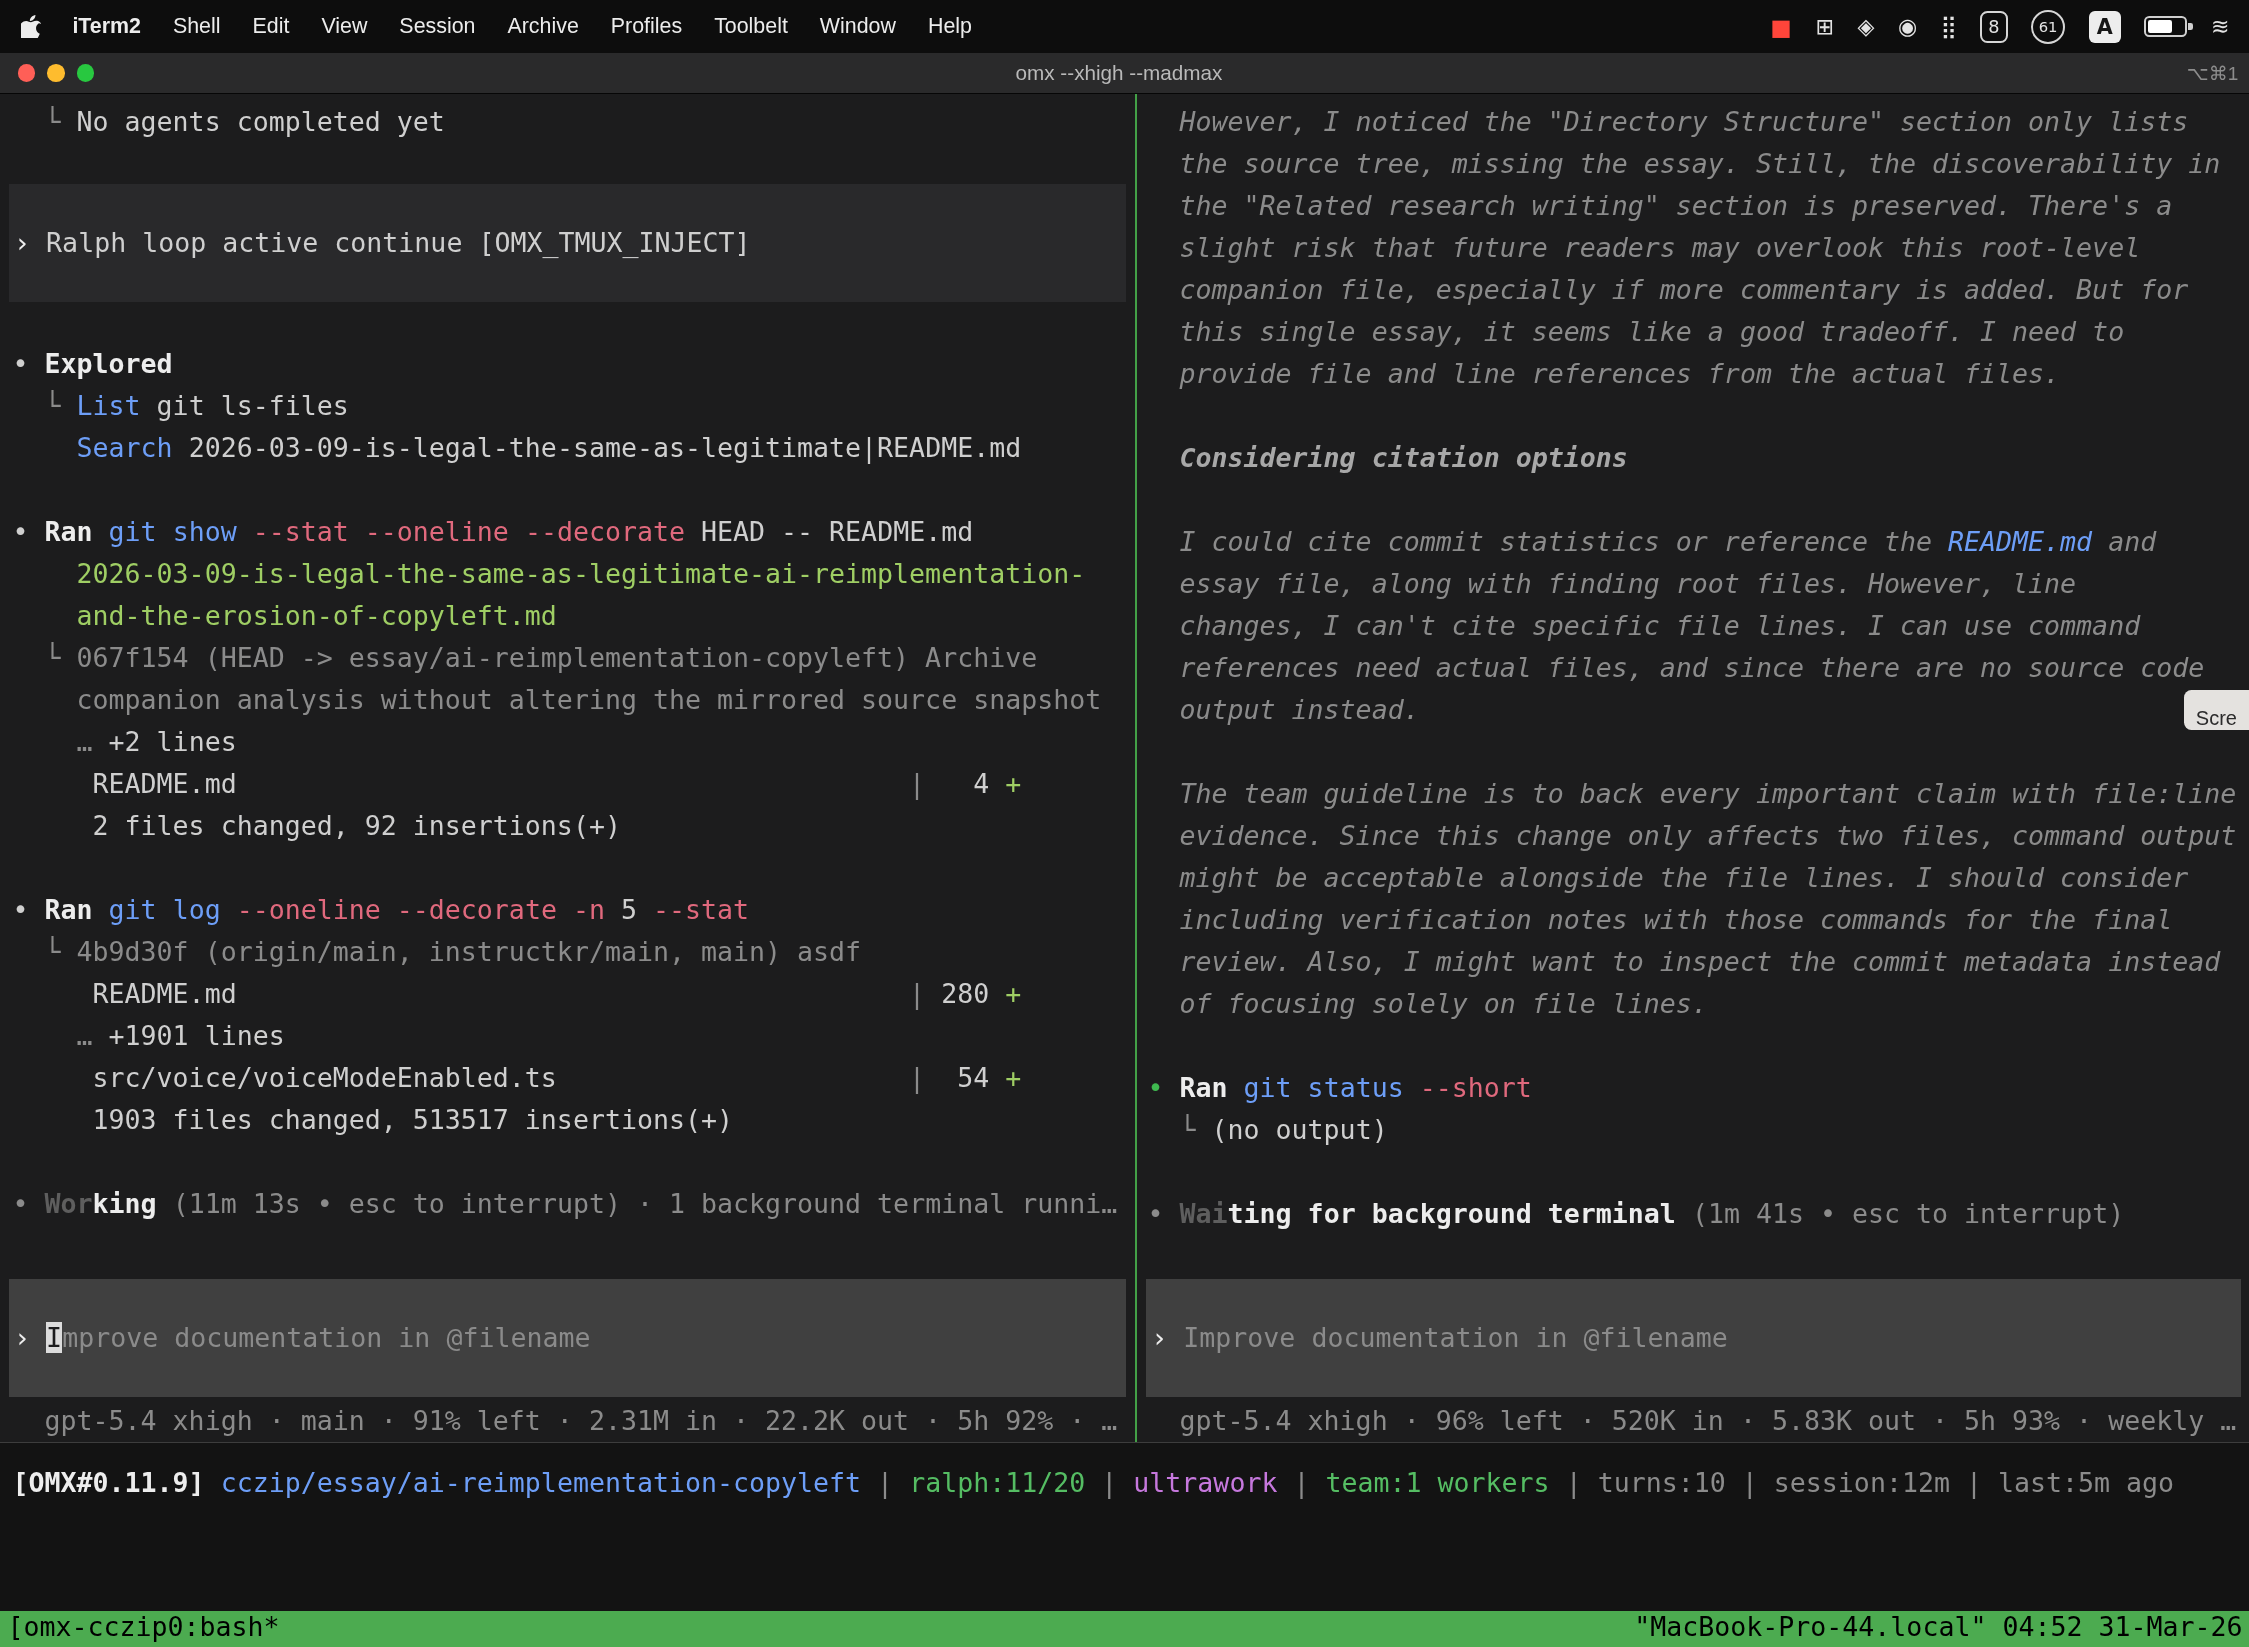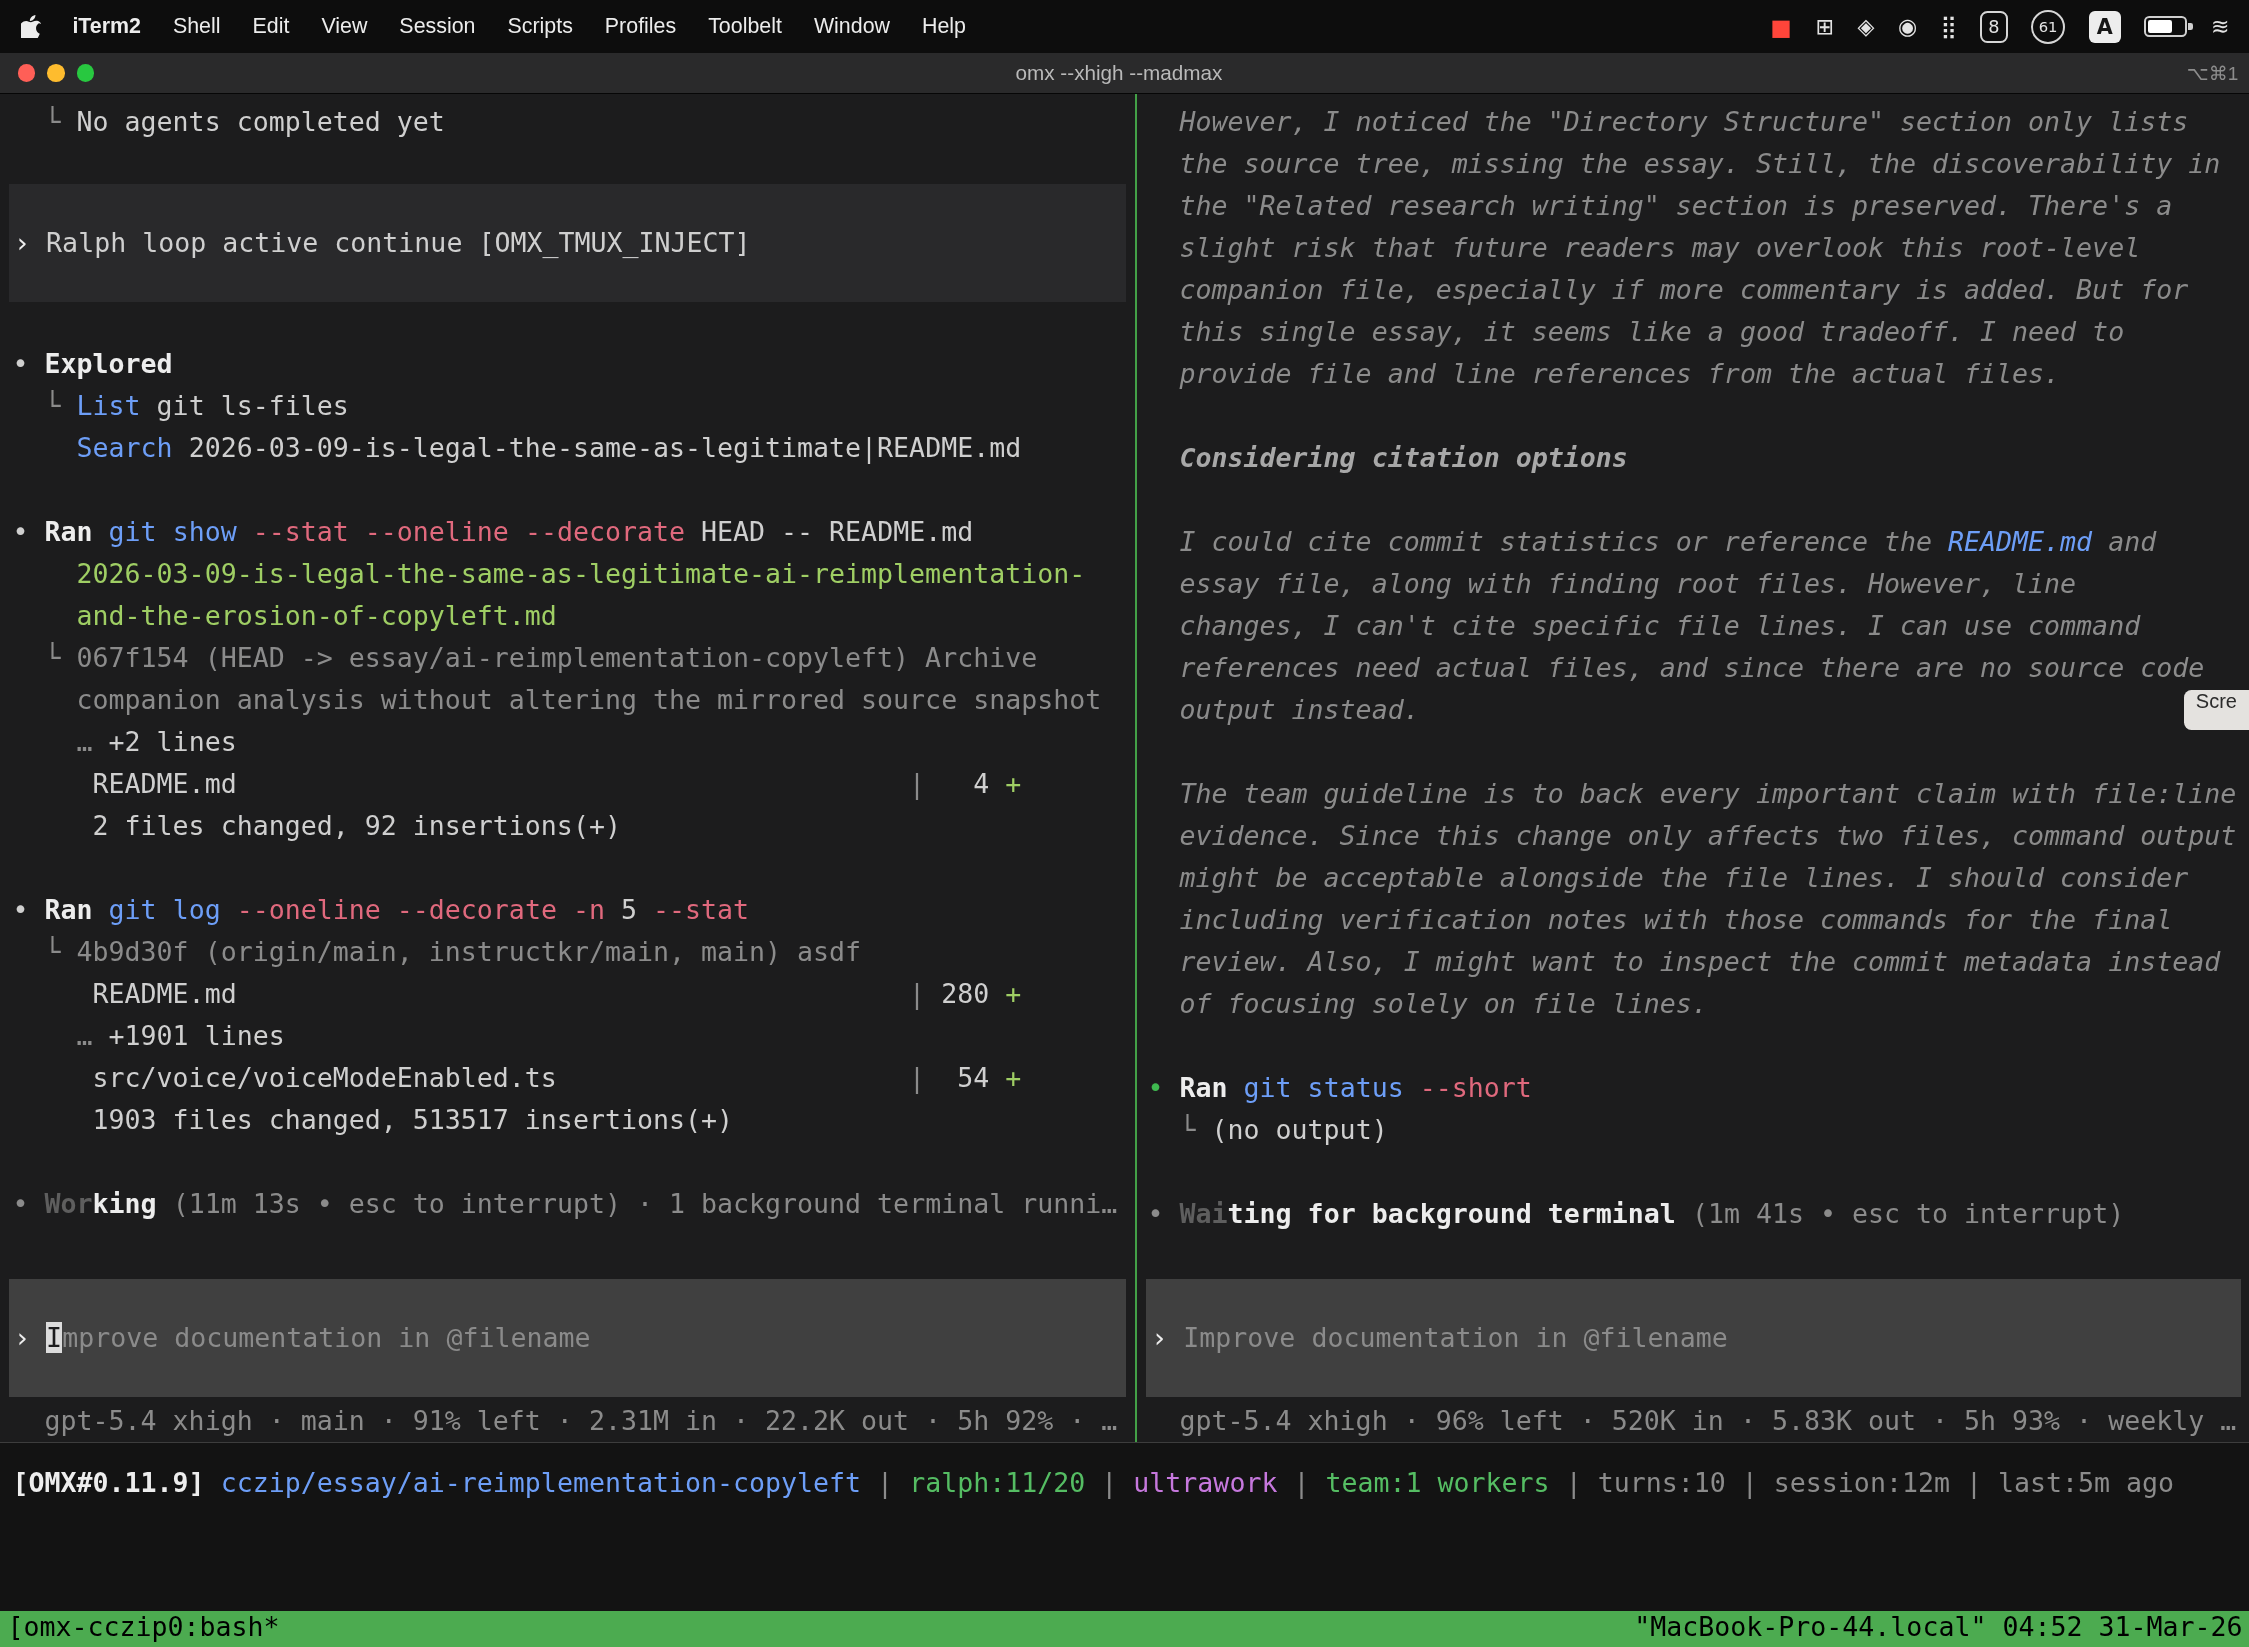--- a/index.html
+++ b/index.html
@@ -38,21 +38,21 @@
   .pane.right .plines{padding-left:10.3px}
   .tl{white-space:pre;height:42px;line-height:42px;font-size:26.6px;color:#cfcfcf;overflow:hidden}
   .qbox{background:#29292b;margin:41px 8.9px;padding:38px 8.9px 38px 5.2px}
   .inbox{background:#404040;margin:0 8.9px 3px;margin-top:auto;padding:38px 8.9px 38px 5.2px;cursor:text}
   .statusline{padding-left:12.5px;height:42px;line-height:42px;font-size:26.6px;white-space:pre;overflow:hidden}
   .pane.right .statusline{padding-left:10.3px}
   .hr{border-top:1.5px solid #3d3d3d}
   .omxline{padding:19px 0 0 12.5px;height:65px;line-height:42px;font-size:26.6px;white-space:pre;overflow:hidden}
   .tmuxbar{position:absolute;left:0;right:0;bottom:0;height:36px;background:#4cab50;color:#000000;display:flex;justify-content:space-between;padding:0 7.4px;font-size:26.6px;white-space:pre}
   
-  .scretab{position:absolute;right:0;top:690px;width:65px;height:40px;background:#e4e2df;color:#2b2b2b;border-radius:7.4px 0 0 7.4px;display:flex;align-items:flex-start;padding-left:11.8px;font-family:"Liberation Sans",sans-serif;font-size:20px;cursor:pointer}
+  .scretab{position:absolute;right:0;top:690px;width:65px;height:40px;background:#e4e2df;color:#2b2b2b;border-radius:7.4px 0 0 7.4px;display:flex;align-items:flex-end;padding-left:11.8px;font-family:"Liberation Sans",sans-serif;font-size:20px;cursor:pointer}
   
   .fg{color:#cfcfcf}
   .w{color:#ededed}
   .b{font-weight:bold}
   .dim{color:#8b8b8b}
   .dm2{color:#5e5e5e}
   .dmb{color:#a8a8a8}
   .blu{color:#6d9ef7}
   .red{color:#e0697d}
   .grn{color:#9fce64}
@@ -70,21 +70,21 @@
     <svg width="20.7" height="23.6" viewBox="0 0 170 200">
         <path fill="#ececec" d="M150 70c-1 1-25 14-25 43 0 34 30 46 31 46 0 1-5 17-16 33-10 14-20 29-36 29-15 0-20-9-38-9-17 0-23 9-37 9-16 0-27-16-37-30-12-18-22-89 10-123 10-11 24-18 39-18 16 0 31 11 40 11 9 0 26-12 45-12 7 0 30 1 44 27zM107 34c8-9 13-22 13-34-12 1-26 8-34 18-8 8-14 21-14 33 13 1 27-7 35-17z"></path>
       </svg>
   </span>
   <div class="mb-items">
       <span class="mb-item b">iTerm2</span>
       <span class="mb-item">Shell</span>
       <span class="mb-item">Edit</span>
       <span class="mb-item">View</span>
       <span class="mb-item">Session</span>
-      <span class="mb-item">Scripts</span>
+      <span class="mb-item">Archive</span>
       <span class="mb-item">Profiles</span>
       <span class="mb-item">Toolbelt</span>
       <span class="mb-item">Window</span>
       <span class="mb-item">Help</span>
     </div>
   <div class="mb-right">
       <span class="mbic ic-red">◼</span>
       <span class="mbic ">⊞</span>
       <span class="mbic ">◈</span>
       <span class="mbic ">◉</span>

